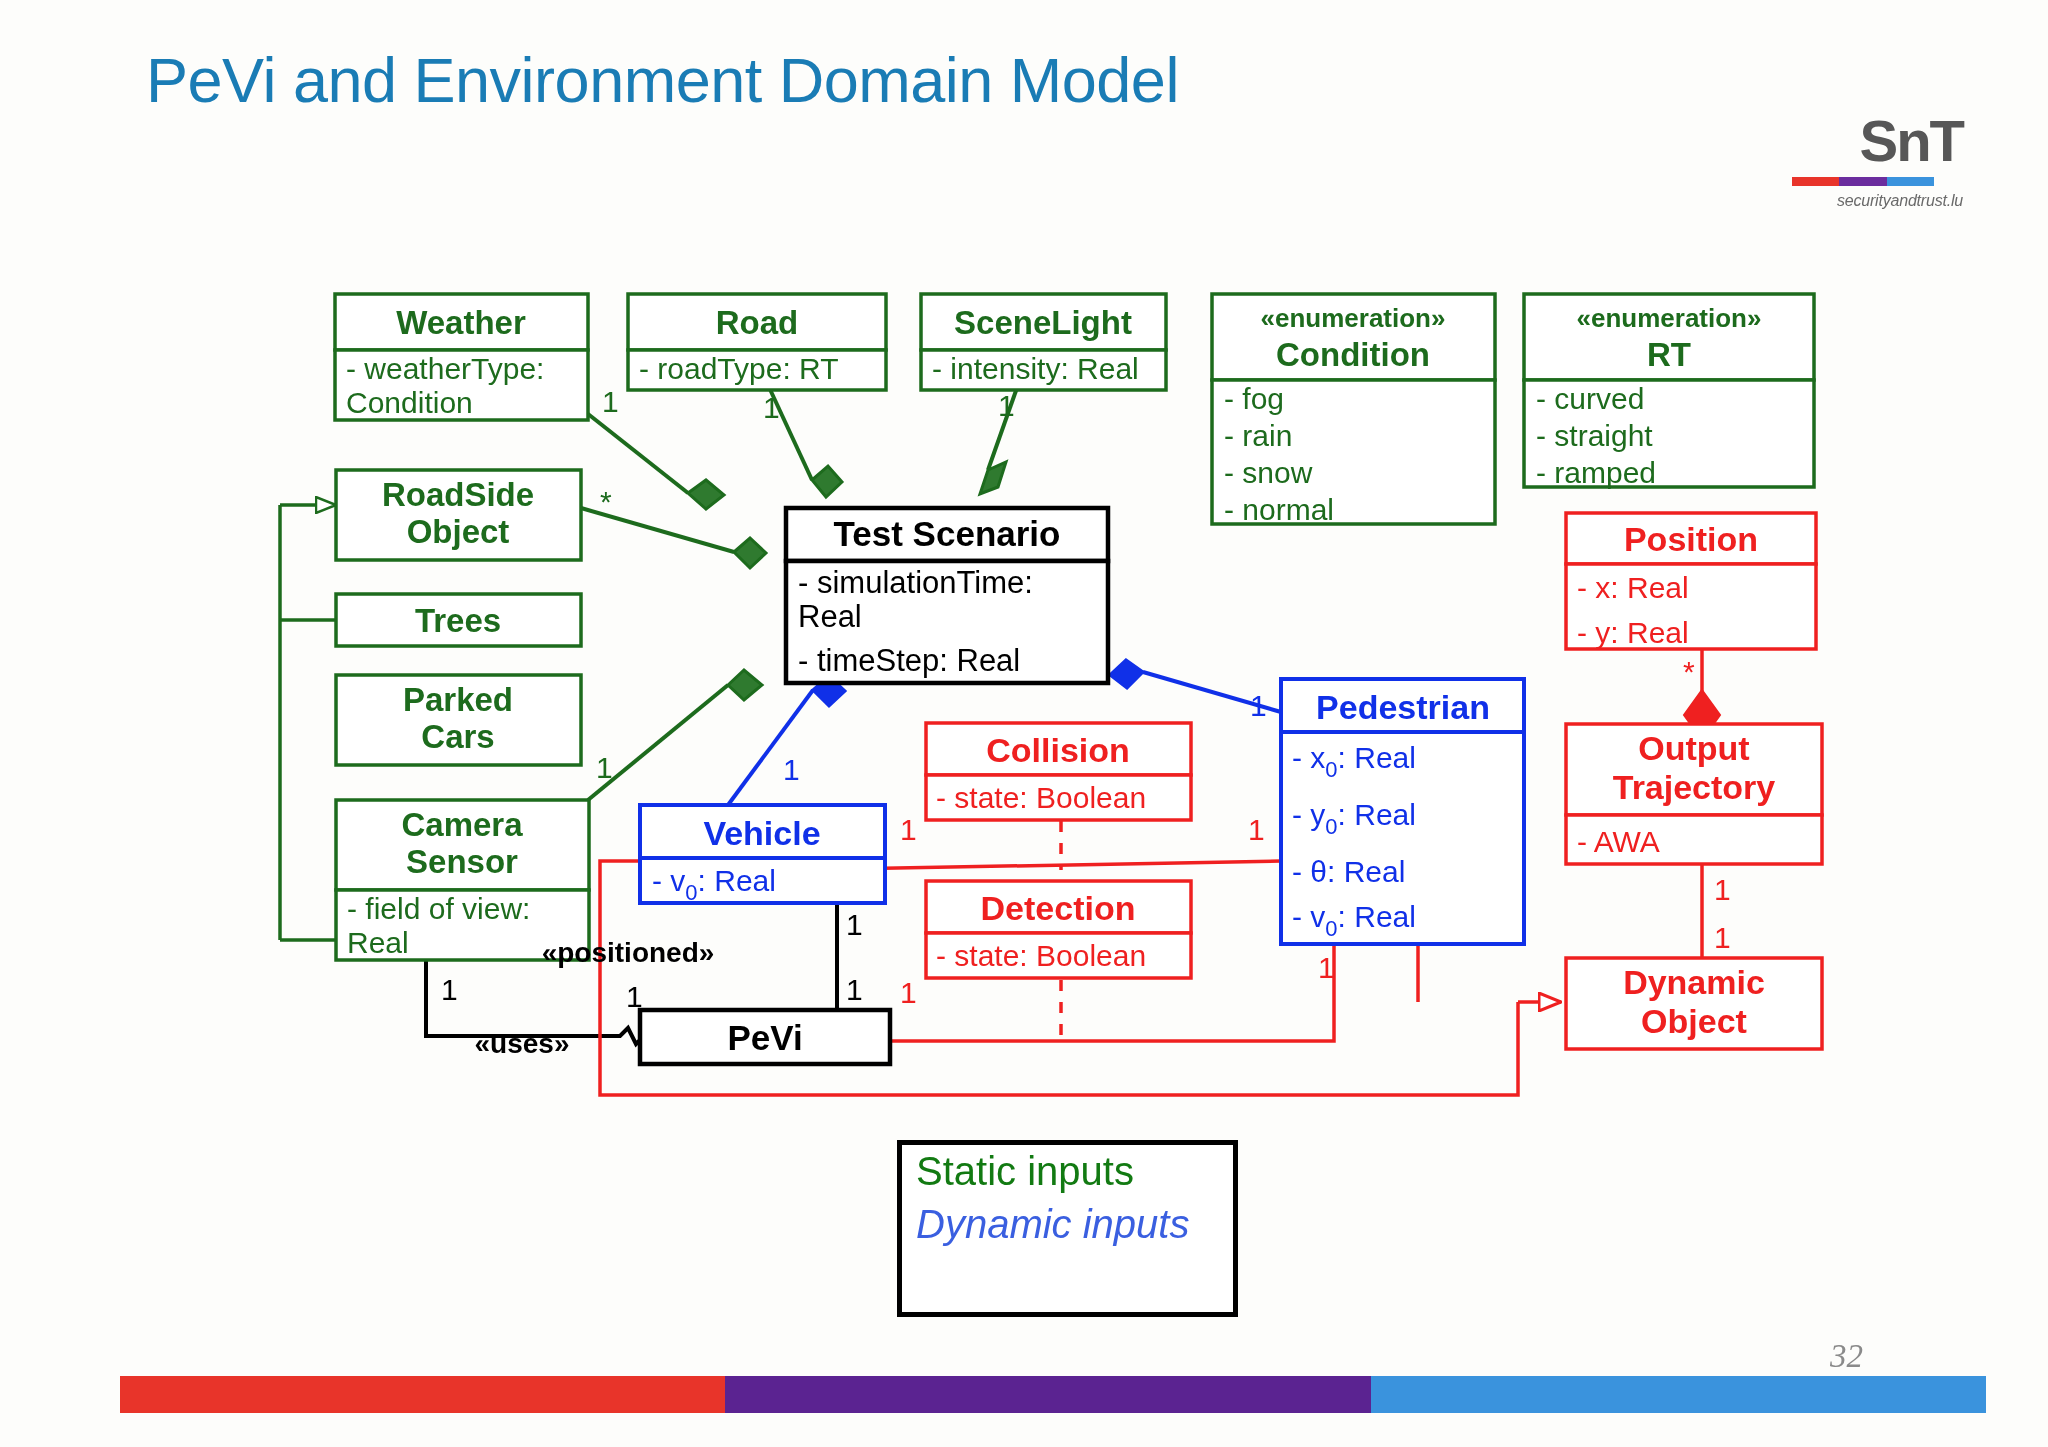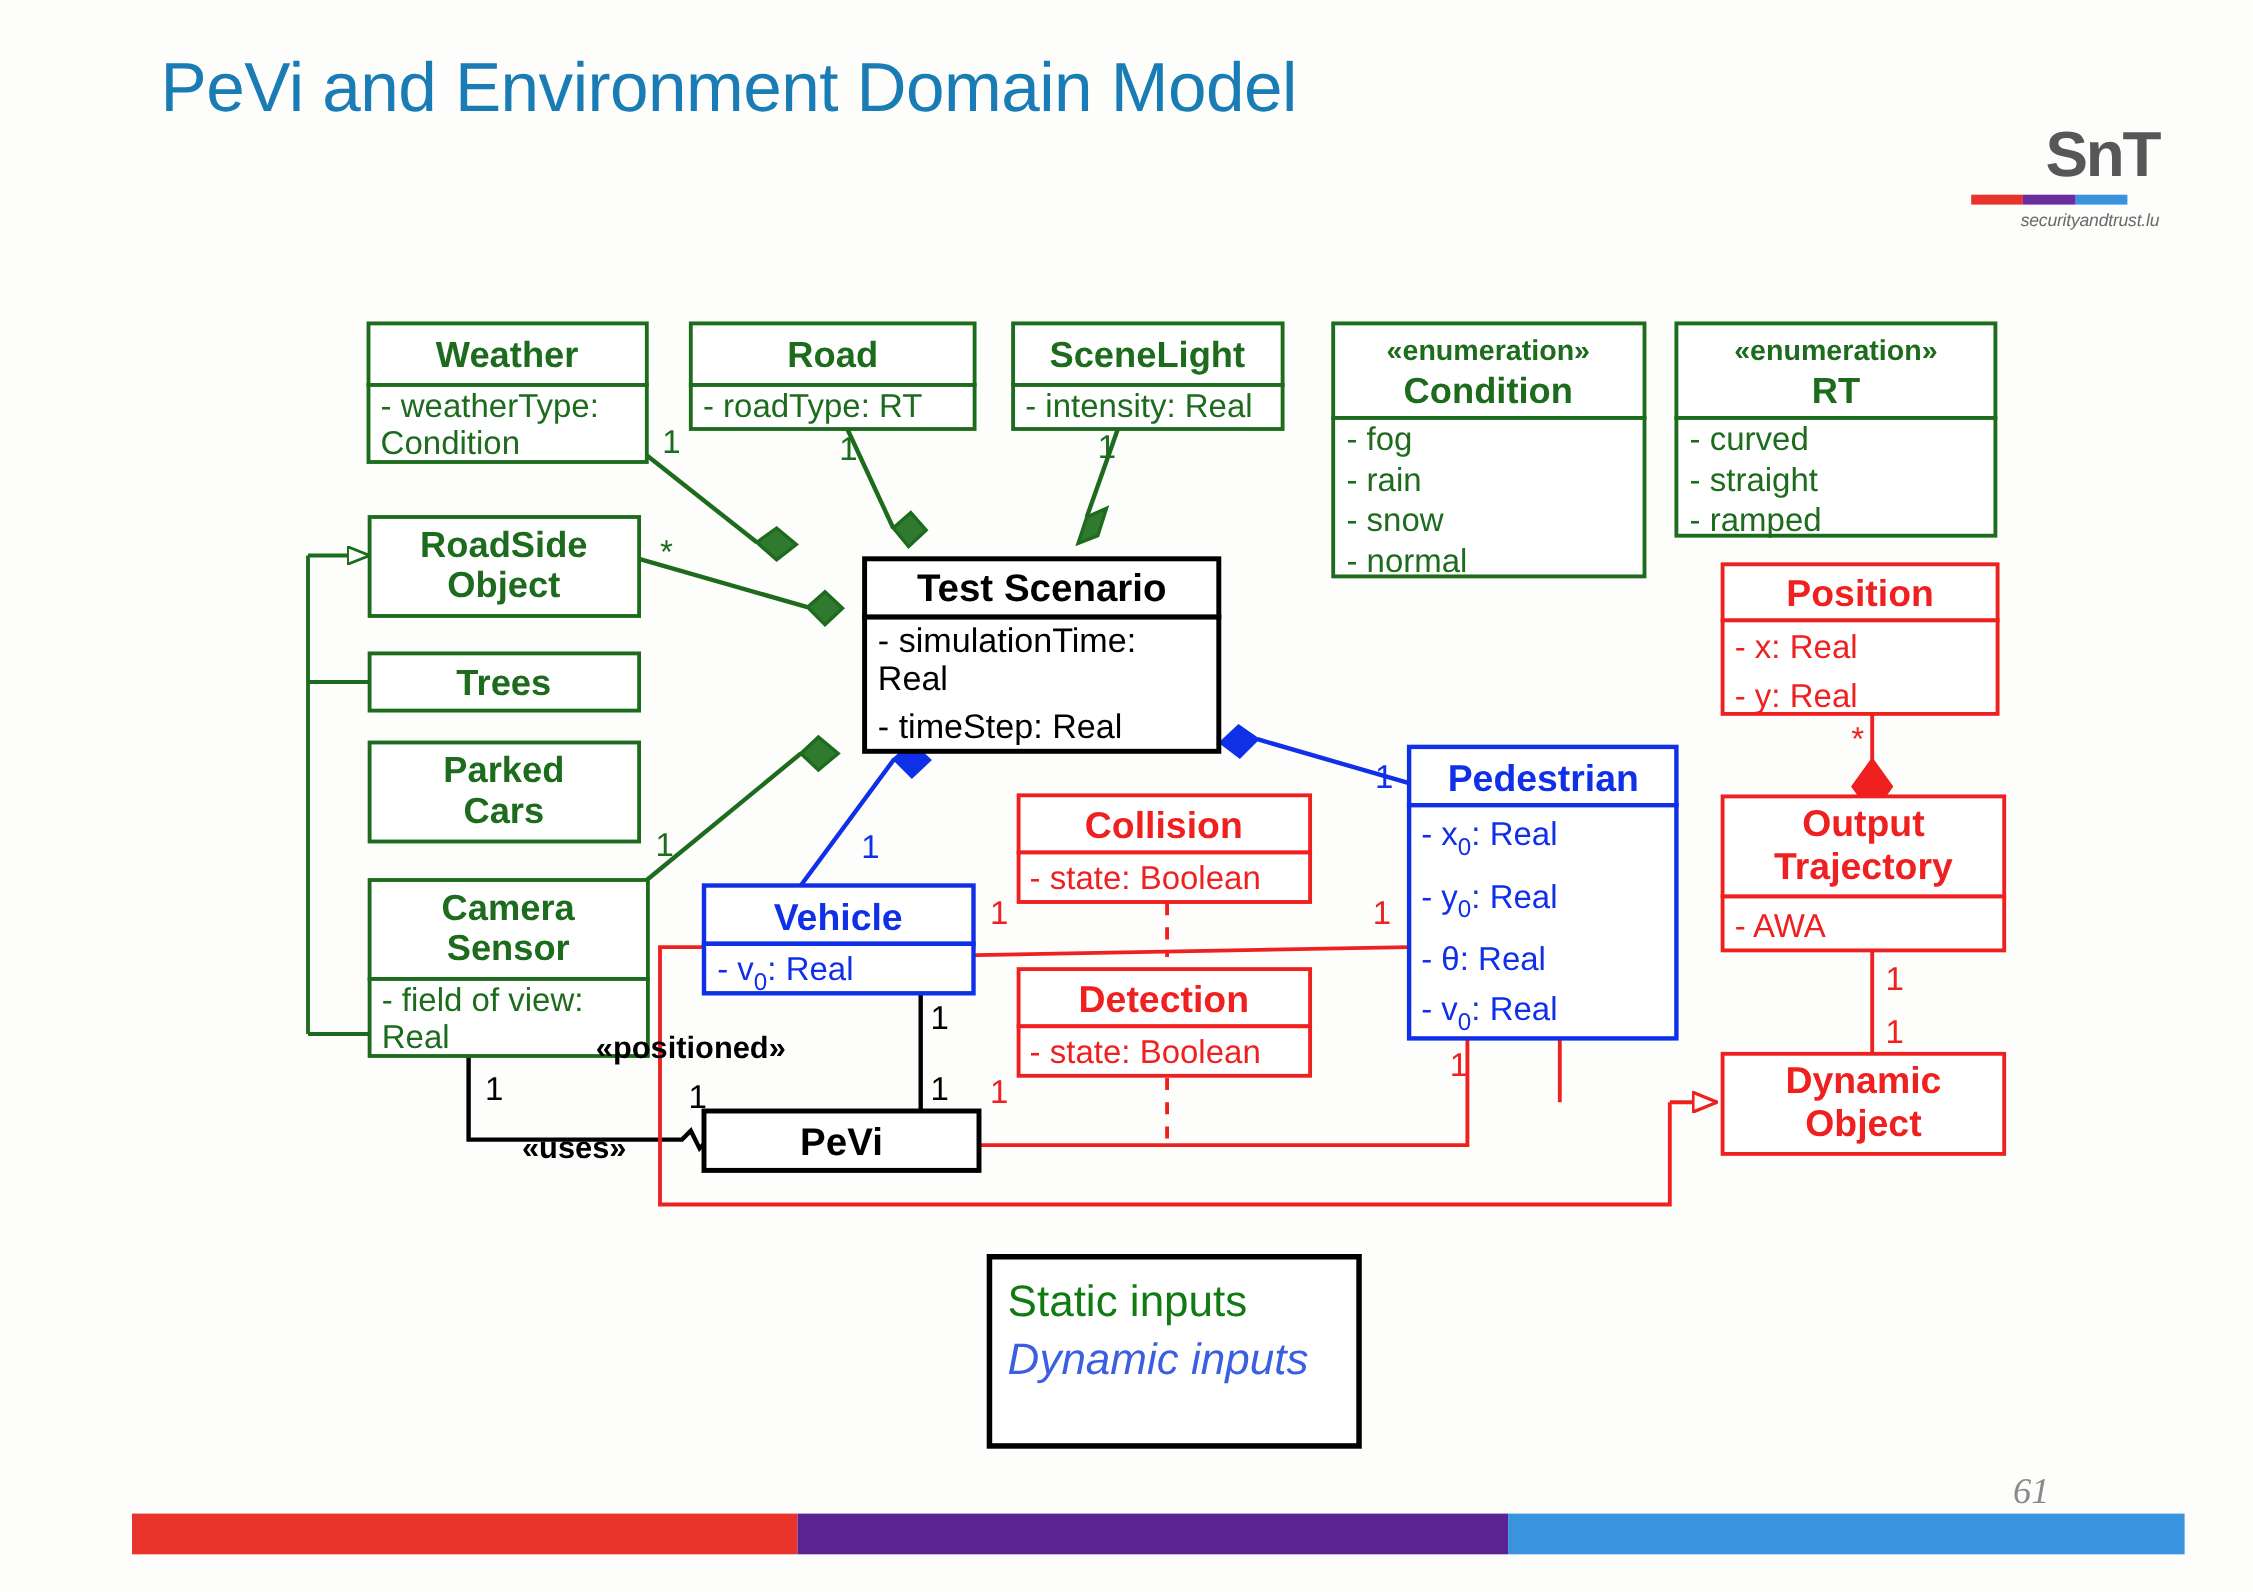--- a/index.html
+++ b/index.html
@@ -24,21 +24,21 @@
   #diagram{position:absolute;left:0;top:0;width:2048px;height:1447px;}
 
   .cls-title{font-weight:bold;text-anchor:middle;}
   .cls-attr{text-anchor:start;}
   .mult{font-size:30px;}
   .stereo{font-weight:bold;font-size:26px;text-anchor:middle;}
 
   
   #legend{position:absolute;left:869px;top:1140px;width:341px;height:177px;
           border:5px solid #000;background:#fff;box-sizing:border-box;
-          padding:12px 0 0 14px;}
+          padding:0 0 0 14px;}
   #legend div{font-size:40px;line-height:1.33;}
   .lg-static{color:#127a12;}
   .lg-dyn{color:#3a5fe0;font-style:italic;}
   .lg-out{color:#ef2020;}
 
   
   #pagenum{position:absolute;left:1802px;top:1338px;font-size:33px;color:#8a8a8a;
            font-style:italic;font-family:"Liberation Serif",serif;}
   #footbar{position:absolute;left:92px;top:1376px;width:1866px;height:37px;display:flex;}
   #footbar i{display:block;height:100%;}
@@ -293,20 +293,20 @@
       <text x="600" y="962" font-size="28" font-weight="bold" fill="#000" text-anchor="middle">«positioned»</text>
       <text x="494" y="1053" font-size="28" font-weight="bold" fill="#000" text-anchor="middle">«uses»</text>
     </g>
   </svg>
 
   <div id="legend">
     <div class="lg-static">Static inputs</div>
     <div class="lg-dyn">Dynamic inputs</div>
   </div>
 
-  <div id="pagenum">61</div>
+  <div id="pagenum">32</div>
   <div id="footbar">
     <i style="background:#e8342a;flex:0 0 605px"></i>
       <i style="background:#5b2391;flex:0 0 646px"></i>
       <i style="background:#3a93dd;flex:1"></i>
   </div>
 
 </div>
 
 </body></html>

